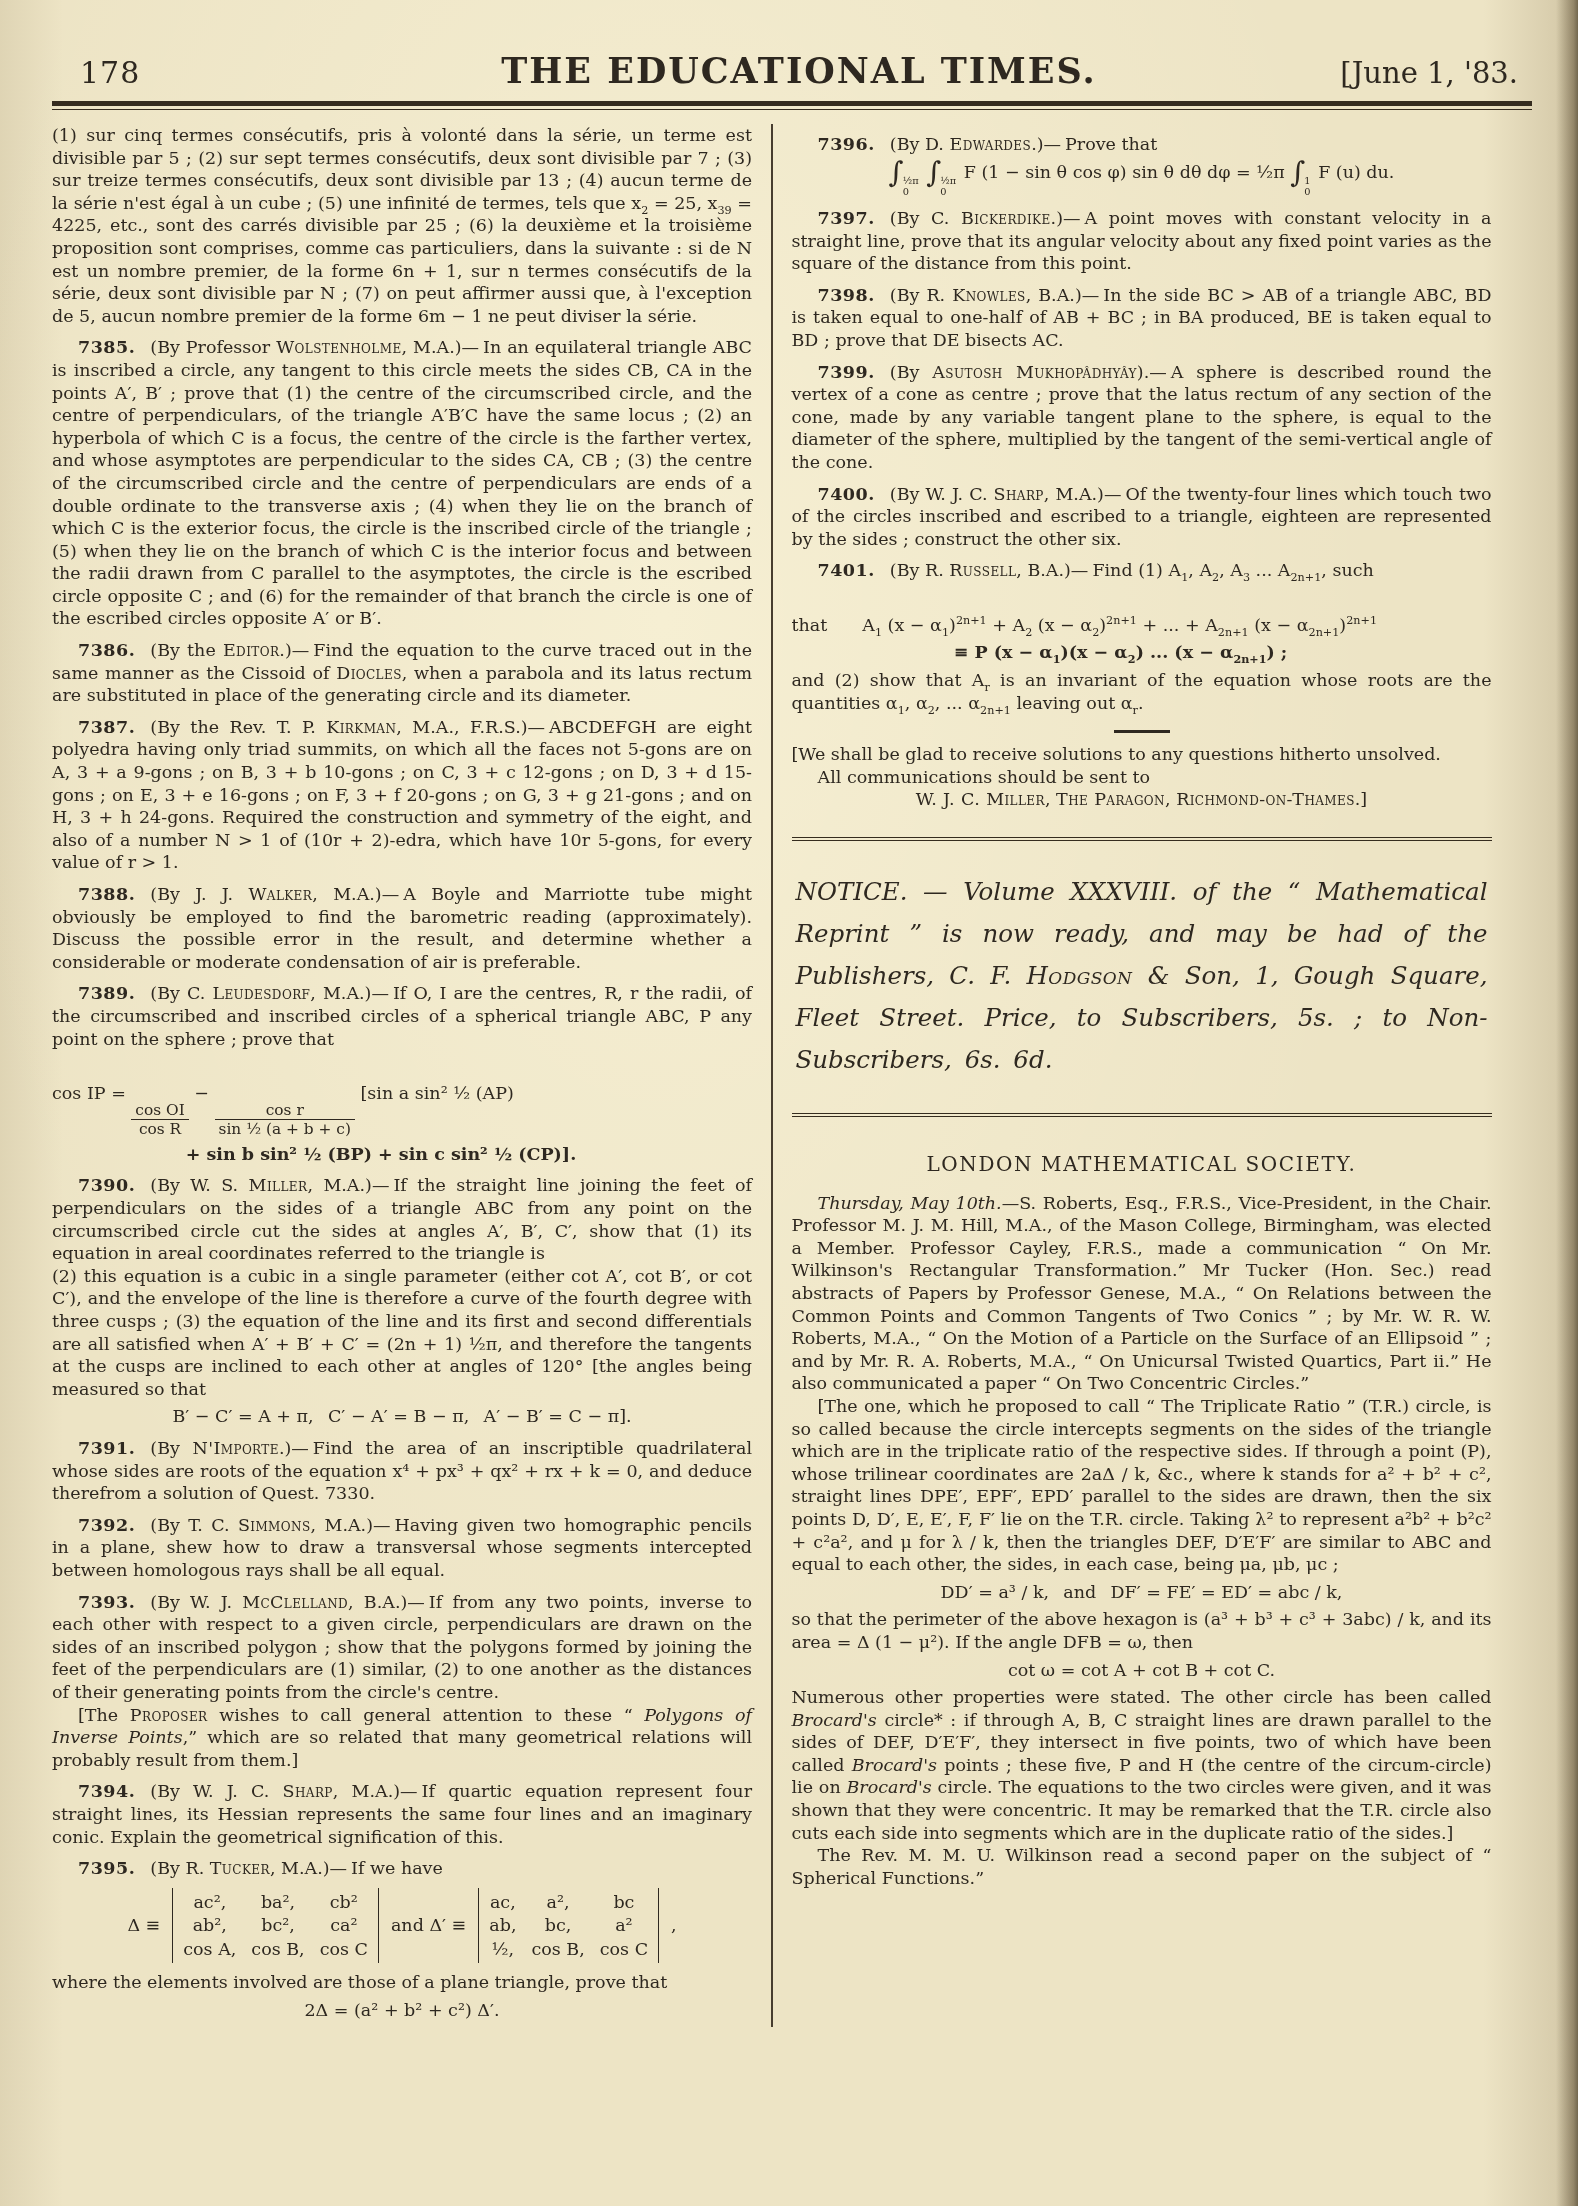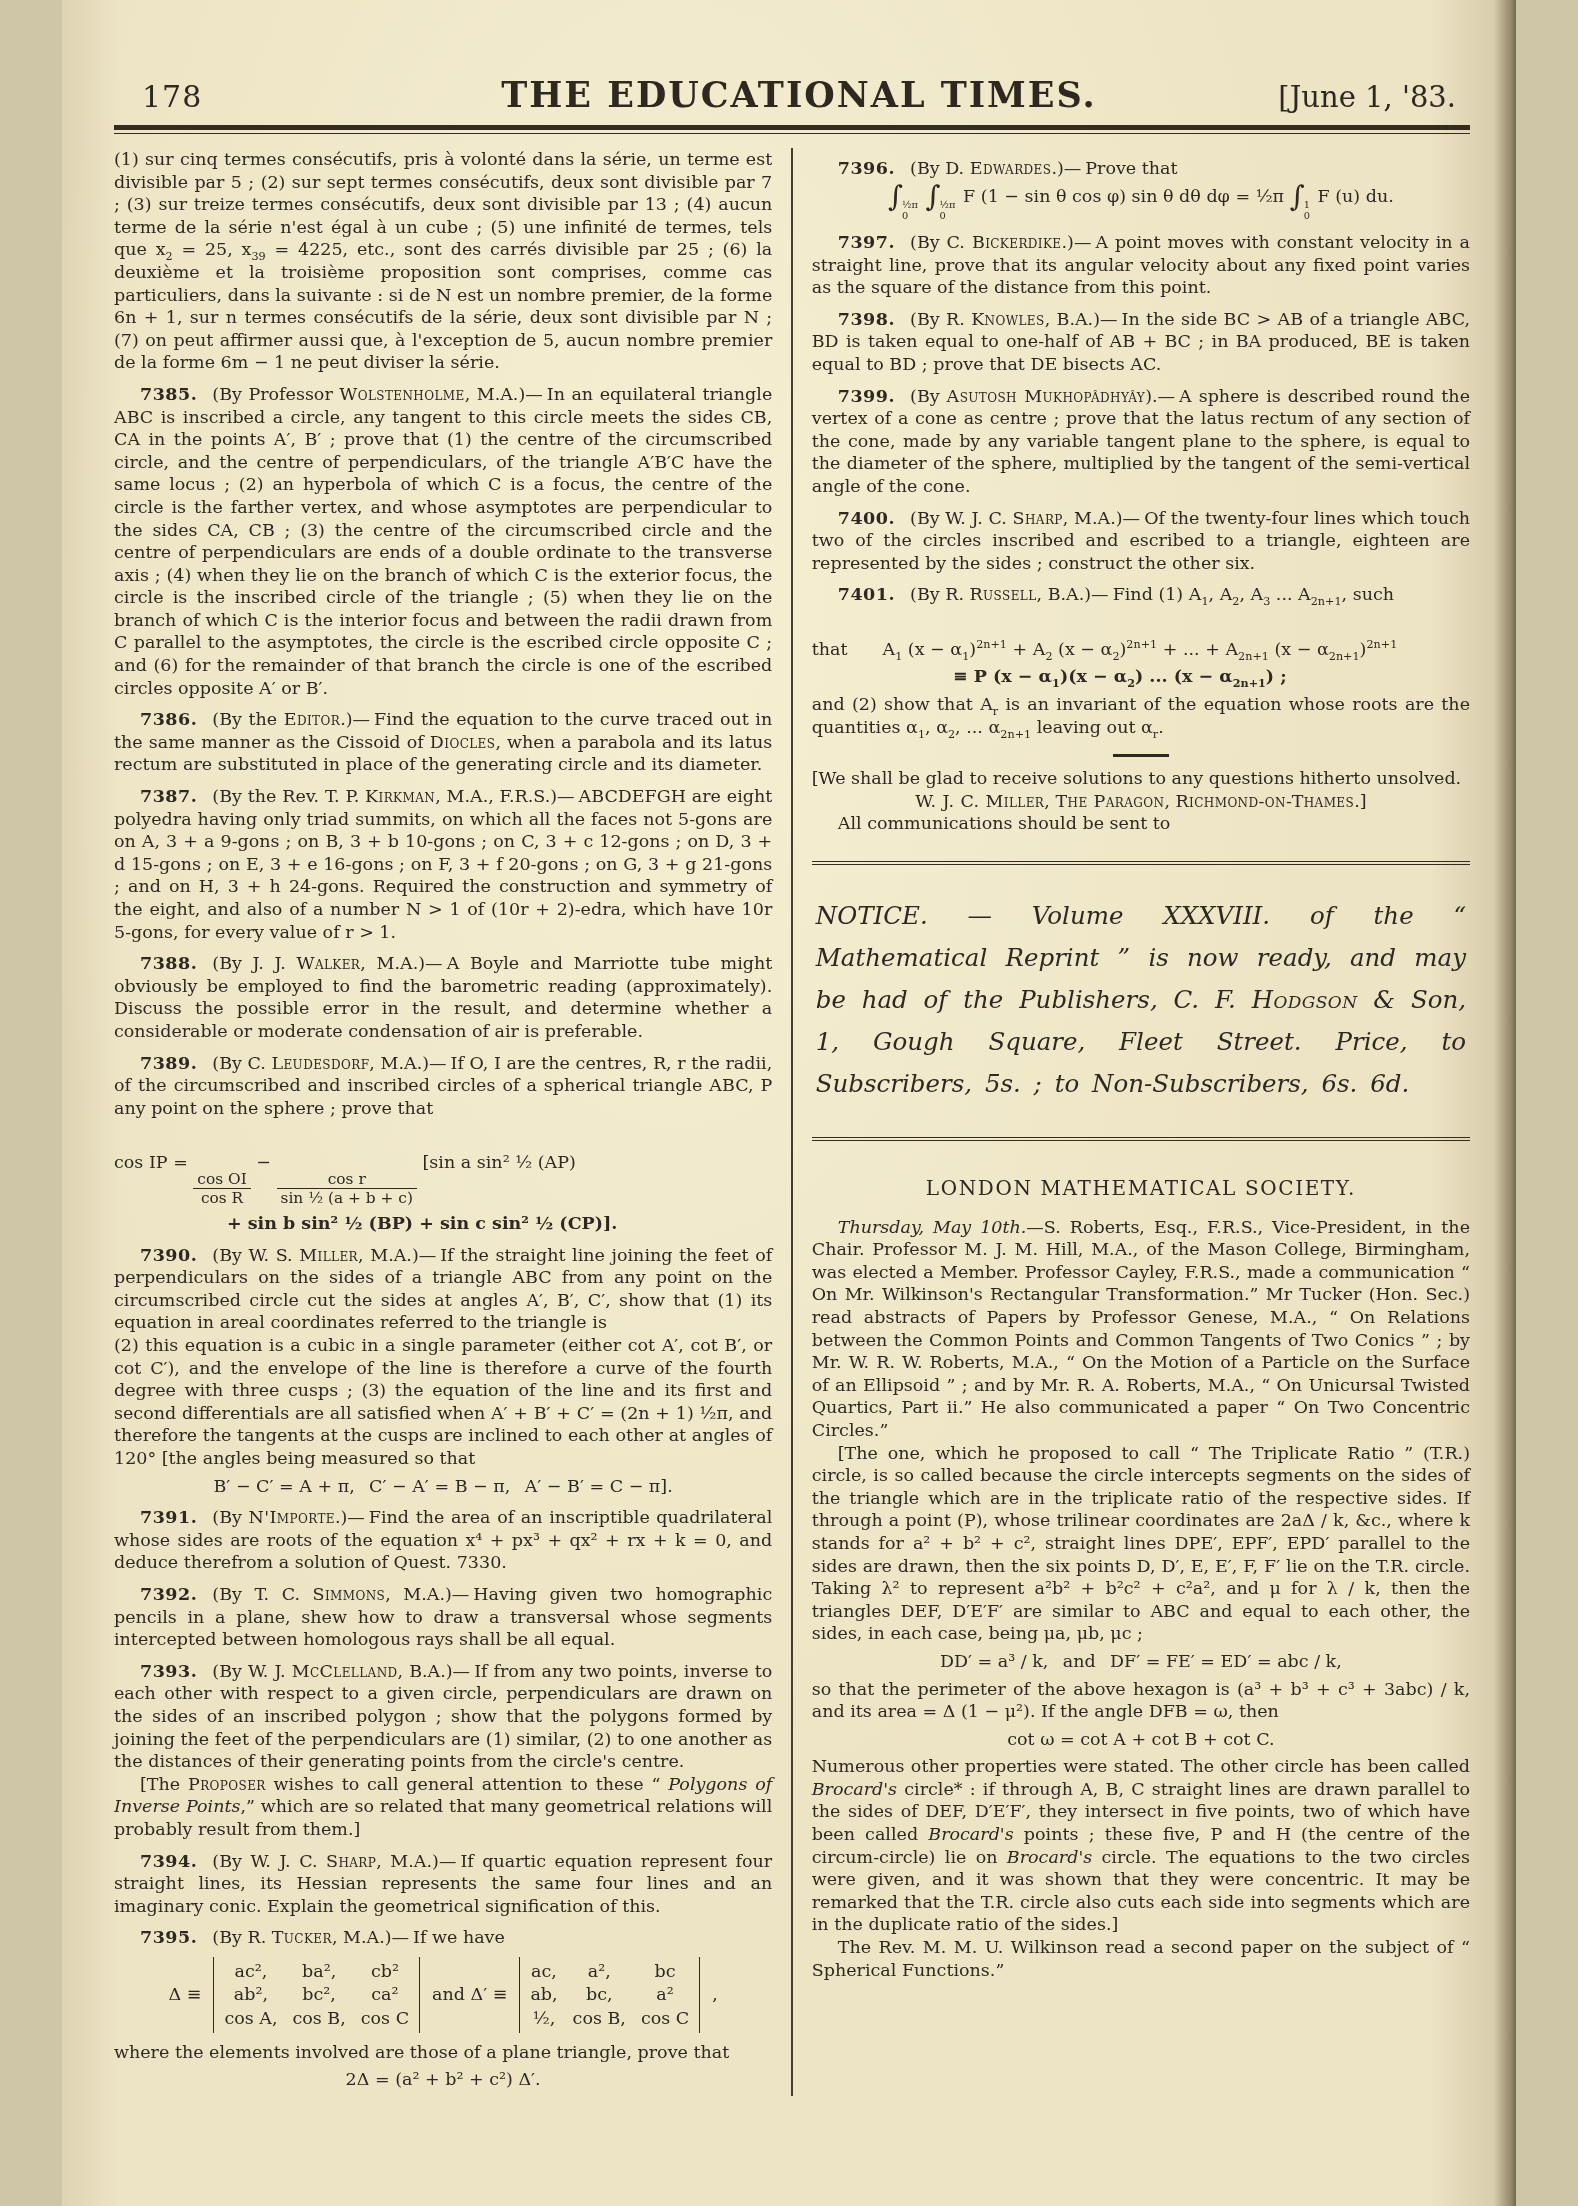--- a/index.html
+++ b/index.html
@@ -3,31 +3,31 @@
 <meta charset="utf-8">
 <style>
   :root{
     --paper:#ede4c5;
     --ink:#2e2820;
     --rule:#352c1e;
   }
   html,body{margin:0;padding:0;background:#cfc6a8;}
   .page{
     position:relative;
-    width:1454px;height:2206px;
+    width:1578px;height:2206px;
     box-sizing:border-box;
     margin:0 auto;
     overflow:hidden;
     color:var(--ink);
     font-family:"DejaVu Serif","Liberation Serif",serif;
     background:
       radial-gradient(ellipse at 42% 28%, rgba(255,250,225,.5) 0%, rgba(255,250,225,0) 55%),
       linear-gradient(to right, rgba(120,98,58,.12) 0%, rgba(120,98,58,0) 4%, rgba(120,98,58,0) 94%, rgba(110,88,50,.22) 100%),
       var(--paper);
-    padding:46px 46px 0 52px;
+    padding:22px 46px 0 52px;
   }
   .page::after{
     content:'';position:absolute;top:0;right:0;height:100%;width:22px;pointer-events:none;
     background:linear-gradient(to right, rgba(70,55,30,0), rgba(70,55,30,.45) 80%, rgba(50,40,22,.6));
   }
   
   .hdr{display:grid;grid-template-columns:1fr auto 1fr;align-items:baseline;padding:28px 14px 6px 28px;}
   .pgnum{font-size:30px;letter-spacing:1px;}
   .title{font-size:35px;font-weight:700;letter-spacing:2px;text-align:center;}
   .date{font-size:29px;text-align:right;}
@@ -144,22 +144,22 @@
         <p class="para prob"><b class="pnum">7397.</b><span class="by">(By C. <span class="sc">Bickerdike</span>.)—</span>A point moves with constant velocity in a straight line, prove that its angular velocity about any fixed point varies as the square of the distance from this point.</p>
         <p class="para prob"><b class="pnum">7398.</b><span class="by">(By R. <span class="sc">Knowles</span>, B.A.)—</span>In the side BC &gt; AB of a triangle ABC, BD is taken equal to one-half of AB + BC ; in BA produced, BE is taken equal to BD ; prove that DE bisects AC.</p>
         <p class="para prob"><b class="pnum">7399.</b><span class="by">(By <span class="sc">Asutosh Mukhopâdhyây</span>).—</span>A sphere is described round the vertex of a cone as centre ; prove that the latus rectum of any section of the cone, made by any variable tangent plane to the sphere, is equal to the diameter of the sphere, multiplied by the tangent of the semi-vertical angle of the cone.</p>
         <p class="para prob"><b class="pnum">7400.</b><span class="by">(By W. J. C. <span class="sc">Sharp</span>, M.A.)—</span>Of the twenty-four lines which touch two of the circles inscribed and escribed to a triangle, eighteen are represented by the sides ; construct the other six.</p>
         <p class="para prob"><b class="pnum">7401.</b><span class="by">(By R. <span class="sc">Russell</span>, B.A.)—</span>Find (1) A<sub>1</sub>, A<sub>2</sub>, A<sub>3</sub> ... A<sub>2n+1</sub>, such</p>
         <div class="math left">that  A<sub>1</sub> (x − α<sub>1</sub>)<sup>2n+1</sup> + A<sub>2</sub> (x − α<sub>2</sub>)<sup>2n+1</sup> + ... + A<sub>2n+1</sub> (x − α<sub>2n+1</sub>)<sup>2n+1</sup></div>
         <div class="math right">≡ P (x − α<sub>1</sub>)(x − α<sub>2</sub>) ... (x − α<sub>2n+1</sub>) ;</div>
         <p class="para cont">and (2) show that A<sub>r</sub> is an invariant of the equation whose roots are the quantities α<sub>1</sub>, α<sub>2</sub>, ... α<sub>2n+1</sub> leaving out α<sub>r</sub>.</p>
         <div class="hr-short"></div>
         <p class="para">[We shall be glad to receive solutions to any questions hitherto unsolved.</p>
+        <p class="para ind">All communications should be sent to</p>
         <p class="para center"><span class="sc">W. J. C. Miller</span>, <span class="sc">The Paragon</span>, <span class="sc">Richmond-on-Thames</span>.]</p>
-        <p class="para ind">All communications should be sent to</p>
         <div class="notice">
           <p>NOTICE. — Volume XXXVIII. of the “ Mathematical Reprint ” is now ready, and may be had of the Publishers, C. F. <span class="sc">Hodgson</span> &amp; Son, 1, Gough Square, Fleet Street.  Price, to Subscribers, 5s. ; to Non-Subscribers, 6s. 6d.</p>
         </div>
         <h3 class="sec-head">LONDON MATHEMATICAL SOCIETY.</h3>
         <p class="para ind"><i>Thursday, May 10th.</i>—S. Roberts, Esq., F.R.S., Vice-President, in the Chair.  Professor M. J. M. Hill, M.A., of the Mason College, Birmingham, was elected a Member.  Professor Cayley, F.R.S., made a communication “ On Mr. Wilkinson's Rectangular Transformation.”  Mr Tucker (Hon. Sec.) read abstracts of Papers by Professor Genese, M.A., “ On Relations between the Common Points and Common Tangents of Two Conics ” ; by Mr. W. R. W. Roberts, M.A., “ On the Motion of a Particle on the Surface of an Ellipsoid ” ; and by Mr. R. A. Roberts, M.A., “ On Unicursal Twisted Quartics, Part ii.”  He also communicated a paper “ On Two Concentric Circles.”</p>
         <p class="para ind">[The one, which he proposed to call “ The Triplicate Ratio ” (T.R.) circle, is so called because the circle intercepts segments on the sides of the triangle which are in the triplicate ratio of the respective sides.  If through a point (P), whose trilinear coordinates are 2aΔ / k, &amp;c., where k stands for a² + b² + c², straight lines DPE′, EPF′, EPD′ parallel to the sides are drawn, then the six points D, D′, E, E′, F, F′ lie on the T.R. circle.  Taking λ² to represent a²b² + b²c² + c²a², and μ for λ / k, then the triangles DEF, D′E′F′ are similar to ABC and equal to each other, the sides, in each case, being μa, μb, μc ;</p>
         <div class="math">DD′ = a³ / k,  and  DF′ = FE′ = ED′ = abc / k,</div>
         <p class="para">so that the perimeter of the above hexagon is (a³ + b³ + c³ + 3abc) / k, and its area = Δ (1 − μ²).  If the angle DFB = ω, then</p>
         <div class="math">cot ω = cot A + cot B + cot C.</div>
         <p class="para">Numerous other properties were stated.  The other circle has been called <i>Brocard's</i> circle* : if through A, B, C straight lines are drawn parallel to the sides of DEF, D′E′F′, they intersect in five points, two of which have been called <i>Brocard's</i> points ; these five, P and H (the centre of the circum-circle) lie on <i>Brocard's</i> circle.  The equations to the two circles were given, and it was shown that they were concentric.  It may be remarked that the T.R. circle also cuts each side into segments which are in the duplicate ratio of the sides.]</p>

